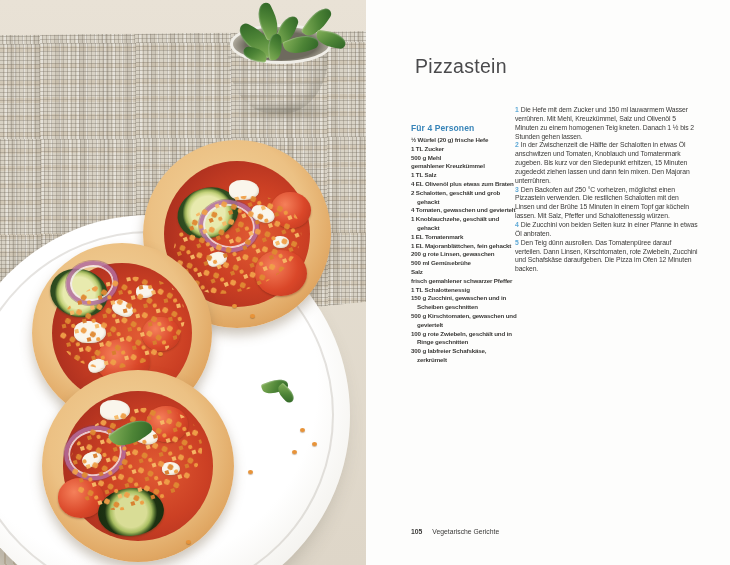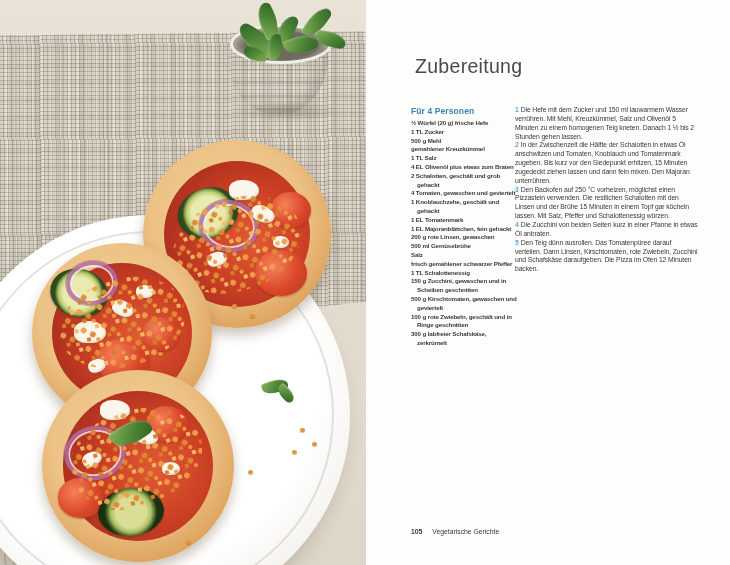--- a/index.html
+++ b/index.html
@@ -121,21 +121,21 @@
   .d4{left:232px;top:304px;}.d5{left:250px;top:314px;}.d6{left:186px;top:540px;}
   .d7{left:248px;top:470px;}.d8{left:158px;top:352px;}
 
   
   .right-page{position:absolute;left:366px;top:0;width:364px;height:565px;background:#fdfdfc;}
   .title{position:absolute;left:49px;top:55px;margin:0;font-size:19.5px;font-weight:400;
          color:#4a4a4c;letter-spacing:.3px;}
   .col{position:absolute;top:106px;}
   .col-ingredients{left:45px;width:106px;}
   .col-steps{left:149px;width:184px;}
-  .col h2{margin:0 0 3px 0;font-size:8.5px;font-weight:700;color:#3784b8;letter-spacing:.1px;}
+  .col h2{margin:17px 0 3px 0;font-size:8.5px;font-weight:700;color:#3784b8;letter-spacing:.1px;}
   .ing-list{list-style:none;margin:0;padding:0;}
   .ing-list li{font-size:6.2px;line-height:8.8px;font-weight:700;color:#3b3a38;
                letter-spacing:-0.15px;padding-left:6px;text-indent:-6px;}
   .steps p{margin:0;font-size:6.8px;line-height:8.85px;color:#3b3a38;letter-spacing:-0.1px;}
   .step-num{color:#5ea9d6;font-weight:700;padding-right:2px;}
   .footer{position:absolute;left:45px;top:528px;display:flex;gap:10px;align-items:baseline;}
   .footer .pnum{font-size:6.8px;font-weight:700;color:#3b3a38;}
   .footer .section{font-size:6.8px;color:#3b3a38;}
 </style>
 </head>
@@ -209,21 +209,21 @@
     <div class="dot d2"></div>
     <div class="dot d3"></div>
     <div class="dot d4"></div>
     <div class="dot d5"></div>
     <div class="dot d6"></div>
     <div class="dot d7"></div>
     <div class="dot d8"></div>
   </div>
 
   <div class="right-page">
-    <h1 class="title">Zubereitung</h1>
+    <h1 class="title">Pizzastein</h1>
 
     <div class="col col-ingredients">
       <h2>Für 4 Personen</h2>
       <ul class="ing-list">
         <li>½ Würfel (20 g) frische Hefe</li>
         <li>1 TL Zucker</li>
         <li>500 g Mehl</li>
         <li>gemahlener Kreuzkümmel</li>
         <li>1 TL Salz</li>
         <li>4 EL Olivenöl plus etwas zum Braten</li>

